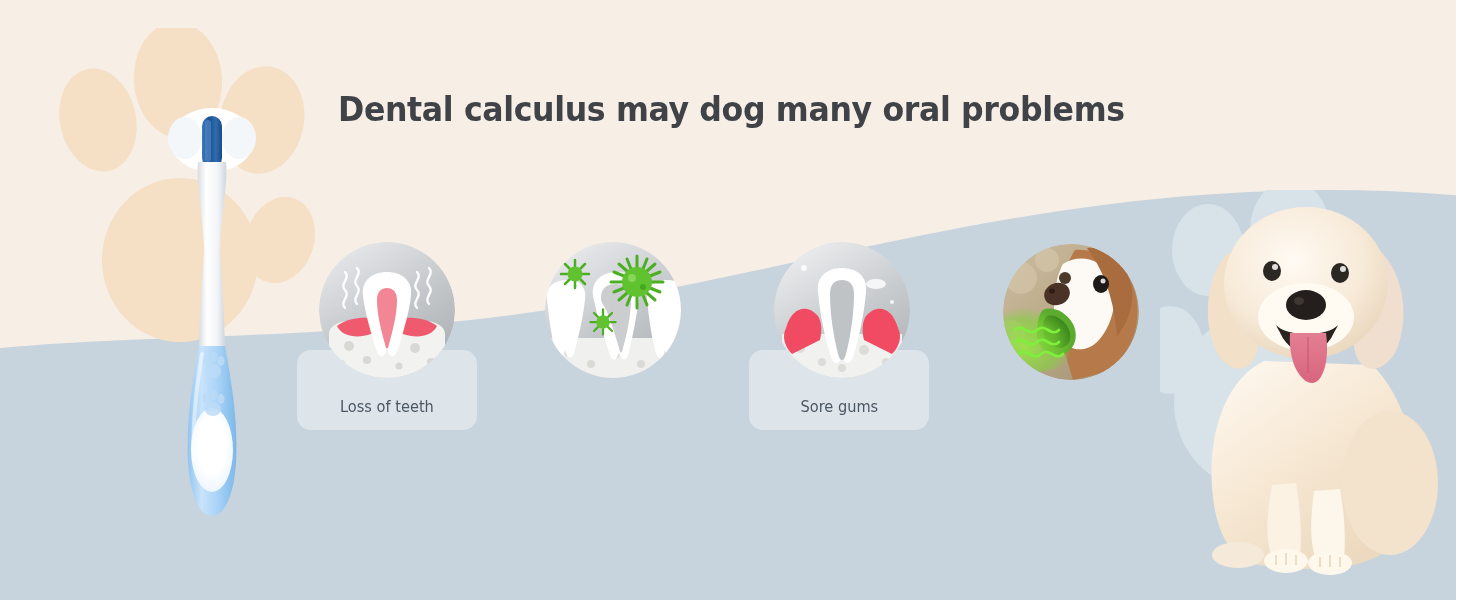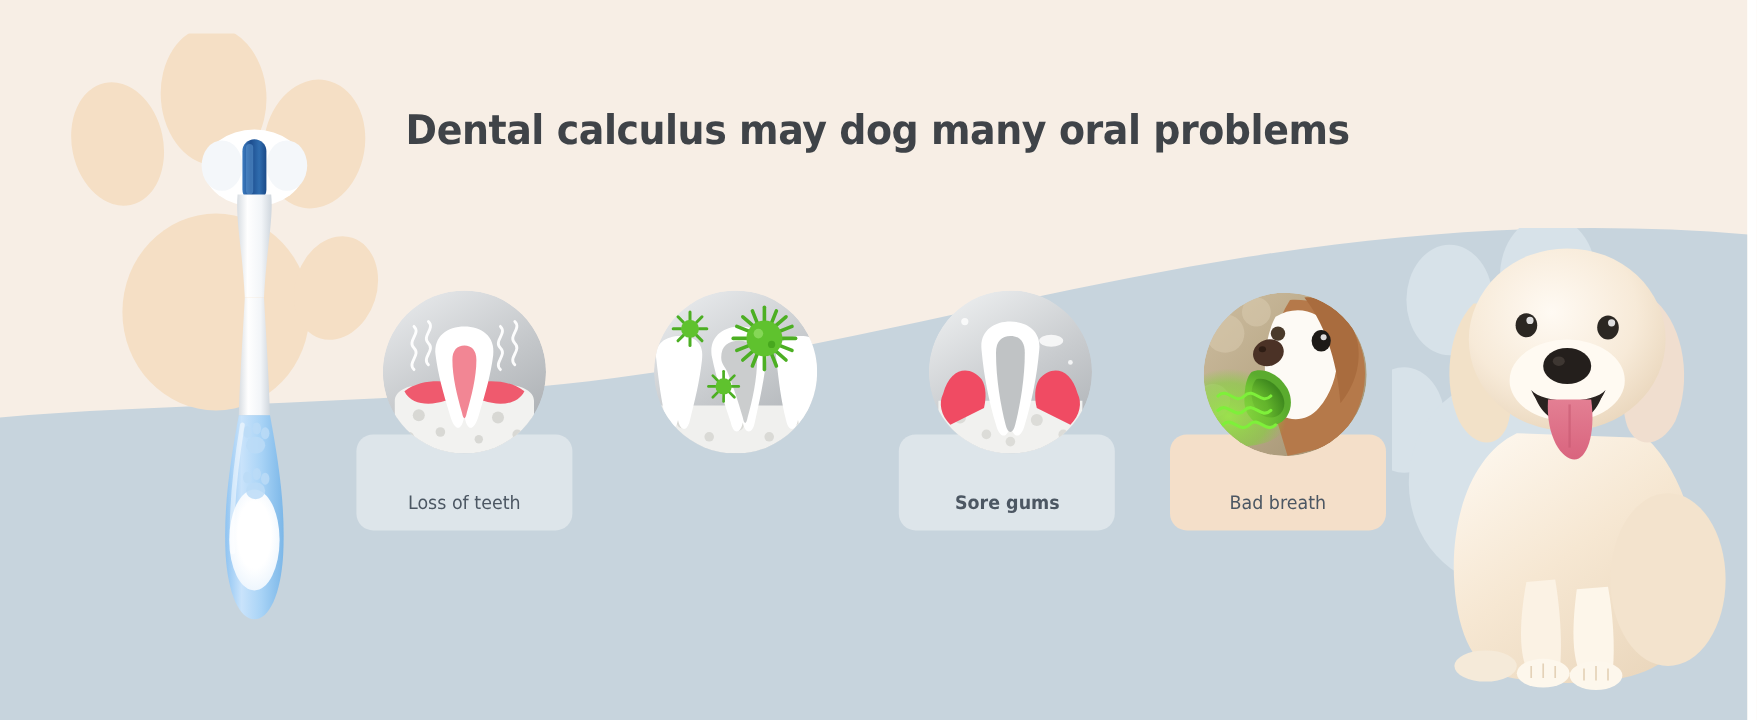--- a/index.html
+++ b/index.html
@@ -44,21 +44,21 @@
 
   
   .brush { position:absolute; left:152px; top:98px; width:120px; height:430px; }
   .brush svg { display:block; width:100%; height:100%; }
 
   
   .puppy { position:absolute; left:1168px; top:165px; width:296px; height:420px; }
   .puppy svg { display:block; width:100%; height:100%; }
 
   
-  .cards { position:absolute; left:297px; top:362px; width:880px; height:80px;text-align:right; }
+  .cards { position:absolute; left:297px; top:350px; width:880px; height:80px;text-align:right; }
   .card {
     position:absolute; top:0;
     width:180px; height:80px;
     border-radius:14px;
     display:flex; align-items:flex-end; justify-content:center;
     padding-bottom:14px;
   }
   .card-label {
     font-size:15.5px;
     color:#4c5763;
@@ -233,27 +233,24 @@
 
   <div class="title">Dental calculus may dog many oral problems</div>
 
   <div class="cards">
 
     <div class="card blue" style="left:0px;">
       <span class="card-label">Loss of teeth</span>
     </div>
 
 
-    <div class="card blue" style="left:452px;font-weight:bold;">
+    <div class="card blue" style="left:452px;">
       <span class="card-label">Sore gums</span>
     </div>
 
-    <div class="card peach" style="left:678px;">
-      <span class="card-label">Bad breath</span>
-    </div>
   </div>
 
   <div class="bubble" style="left:319px; top:242px;">
     <svg viewBox="0 0 136 136">
       <defs>
         <linearGradient id="bub1" x1="0.2" y1="0" x2="0.8" y2="1">
           <stop offset="0%" stop-color="#e6e8ea"></stop>
           <stop offset="55%" stop-color="#c3c6c9"></stop>
           <stop offset="100%" stop-color="#a9adb1"></stop>
         </linearGradient>

